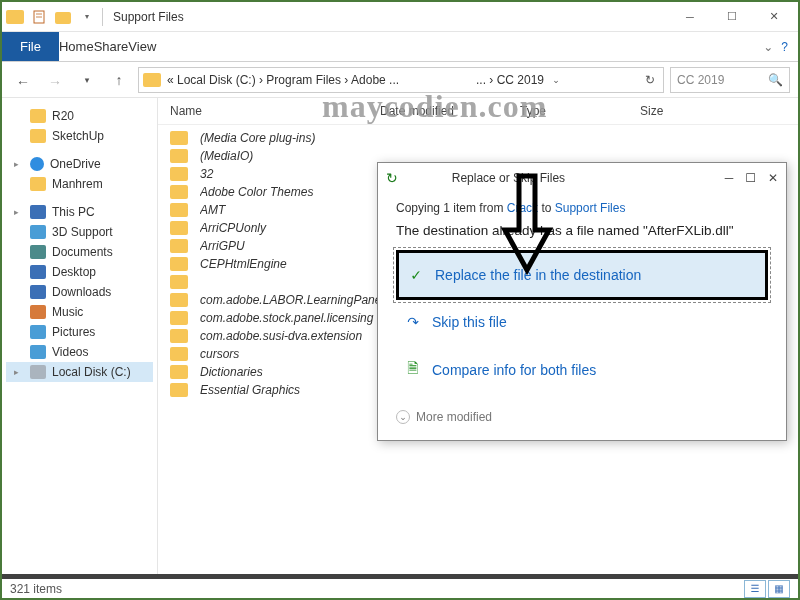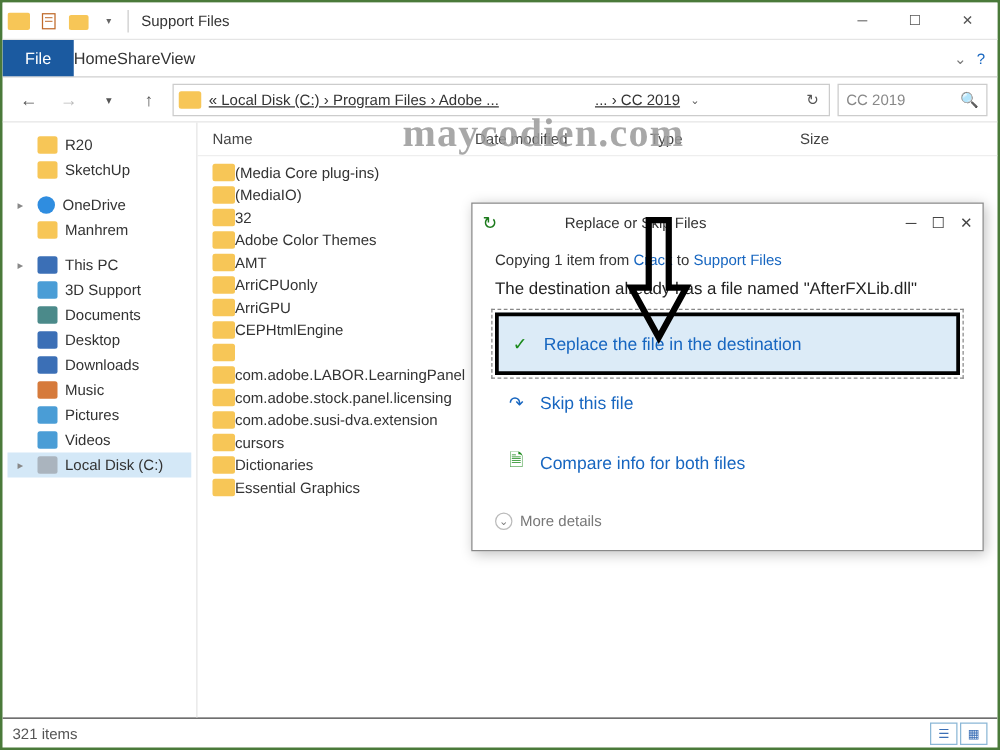--- a/index.html
+++ b/index.html
@@ -15,21 +15,21 @@
 
 .ribbon { height: 30px; display: flex; align-items: stretch; border-bottom: 1px solid #d0d0d0; }
 .ribbon .file-tab { background: #1b5aa0; color: #fff; padding: 0 18px; display: flex; align-items: center; font-size: 13px; }
 .ribbon .tab { padding: 0 0; display: flex; align-items: center; font-size: 13px; color: #333; }
 .ribbon .right { margin-left: auto; display: flex; align-items: center; gap: 8px; padding-right: 10px; color: #777; font-size: 12px; }
 
 .navbar { height: 36px; display: flex; align-items: center; padding: 4px 8px; gap: 6px; border-bottom: 1px solid #e5e5e5; }
 .nav-btn { width: 26px; height: 26px; display: flex; align-items: center; justify-content: center; color: #555; font-size: 14px; }
 .address { flex: 1; border: 1px solid #ccc; height: 26px; display: flex; align-items: center; padding: 0 4px; gap: 4px; font-size: 12px; color: #333; overflow: hidden; white-space: nowrap; }
 .address .folder-icon { width:18px; height:14px; background:#f7c657; border-radius:2px; display:inline-block; margin-right:2px;}
-.address .crumb { color:#333;text-decoration:underline; }
+.address .crumb { color:#333; }
 .address .refresh { margin-left:auto; color:#555; padding:0 4px;}
 .searchbox { width: 120px; height: 26px; border: 1px solid #ccc; display: flex; align-items: center; padding: 0 6px; font-size: 12px; color: #888; }
 .searchbox .mag { margin-left:auto; }
 
 .body-area { display: flex; height: calc(100% - 30px - 30px - 36px - 24px); }
 .sidebar { width: 156px; border-right: 1px solid #e5e5e5; padding: 8px 4px; overflow:hidden; }
 .side-item { display: flex; align-items: center; gap: 6px; padding: 3px 8px; font-size: 12px; color: #333; }
 .side-item.selected { background: #d4e8f7; }
 .side-item .caret { width: 10px; color:#888; font-size:9px; }
 .side-icon { width: 16px; height: 14px; border-radius: 2px; display:inline-block; }
@@ -46,27 +46,27 @@
 .side-icon.disk { background: #aab4be; }
 .side-spacer { height: 8px; }
 
 .content { flex: 1; display: flex; flex-direction: column; position: relative; }
 .col-headers { display: flex; font-size: 12px; color: #444; padding: 6px 12px; border-bottom: 1px solid #eee; }
 .col-name { width: 210px; }
 .col-date { width: 140px; }
 .col-type { width: 120px; }
 .col-size { flex: 1; }
 .file-list { padding: 4px 12px; }
-.file-row { display: flex; align-items: flex-end; padding: 2px 0; font-size: 12px; color: #333; gap: 0; }
+.file-row { display: flex; align-items: flex-end; padding: 2px 0; font-size: 12px; color: #333; gap: 12px; font-style: italic; }
 .file-row .ficon { width: 18px; height: 14px; background: #f7c657; border-radius: 2px; }
 .file-row .fname { width: 190px; white-space: nowrap; overflow: hidden; text-overflow: ellipsis; }
 .file-row .fdate { width: 140px; color:#555; }
 .file-row .ftype { width: 120px; color:#555; }
 
-.statusbar { height: 24px; border-top: 1px solid #404040; display: flex; align-items: center; padding: 0 8px; font-size: 12px; color: #555; }
+.statusbar { height: 24px; border-top: 5px solid #404040; display: flex; align-items: center; padding: 0 8px; font-size: 12px; color: #555; }
 .statusbar .view-btns { margin-left:auto; display:flex; gap:2px; }
 .statusbar .vbtn { width:22px; height:18px; border:1px solid #8bb7d6; display:flex; align-items:center; justify-content:center; font-size:10px; color:#3b6fb6;}
 
 
 .dialog { position: absolute; left: 375px; top: 160px; width: 410px; background: #fff; border: 1px solid #888; box-shadow: 2px 2px 10px rgba(0,0,0,0.25); z-index: 10; }
 .dlg-titlebar { height: 30px; display: flex; align-items: center; padding: 0 8px; gap:6px; }
 .dlg-titlebar .dlg-icon { color:#1b7a1b; font-size:14px; }
 .dlg-titlebar .dlg-title { font-size: 12px; color: #333; margin-left: 48px; }
 .dlg-titlebar .dlg-wc { margin-left:auto; display:flex; gap:12px; color:#444; font-size:12px;}
 .dlg-body { padding: 8px 18px 16px; }
@@ -320,20 +320,20 @@
     <div class="dlg-option">
       <span class="opt-icon" style="color:#1766c0;">↷</span>
       <span>Skip this file</span>
     </div>
     <div class="dlg-option">
       <span class="opt-icon" style="color:#1b8a1b;">🗎</span>
       <span>Compare info for both files</span>
     </div>
     <div class="dlg-more">
       <span style="border:1px solid #bbb;border-radius:50%;width:14px;height:14px;display:inline-flex;align-items:center;justify-content:center;font-size:9px;">⌄</span>
-      <span>More details</span>
+      <span>More modified</span>
     </div>
   </div>
 </div>
 
 <svg class="arrow-annot" width="60" height="110">
   <path d="M22 6 L38 6 L38 60 L52 60 L30 100 L8 60 L22 60 Z" fill="none" stroke="#000" stroke-width="5"></path>
 </svg>
 
 </body></html>

